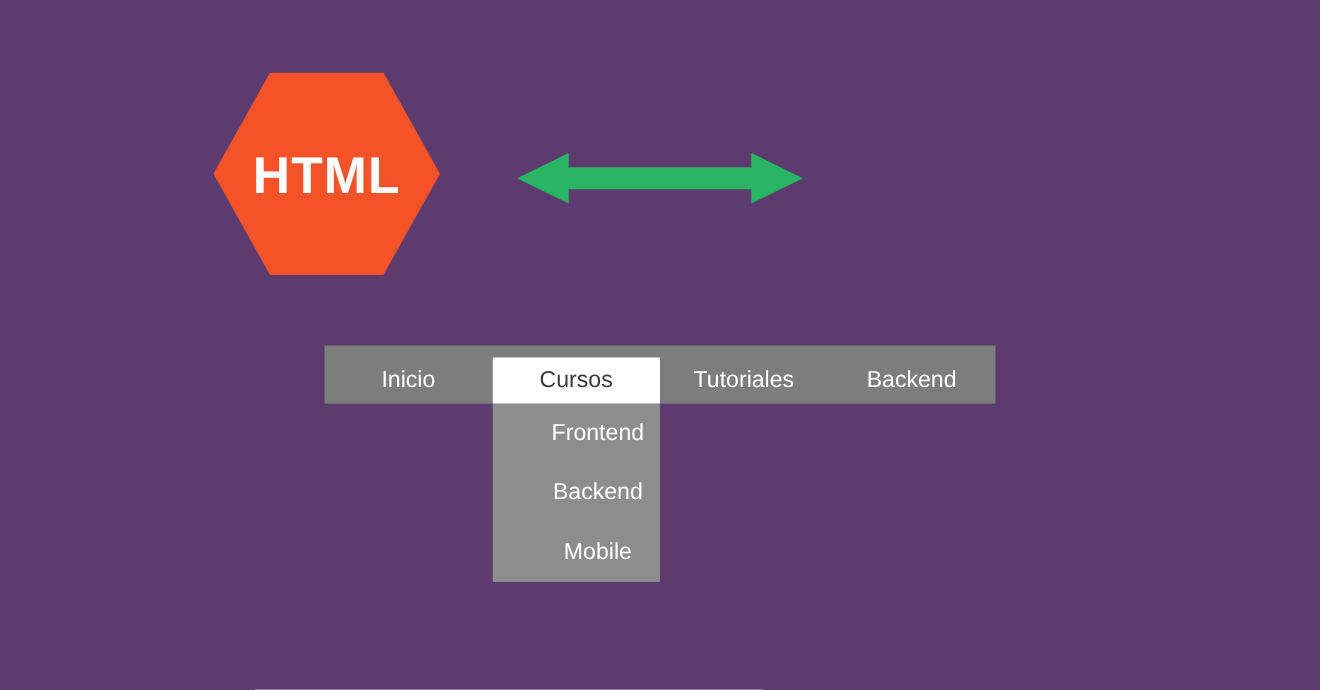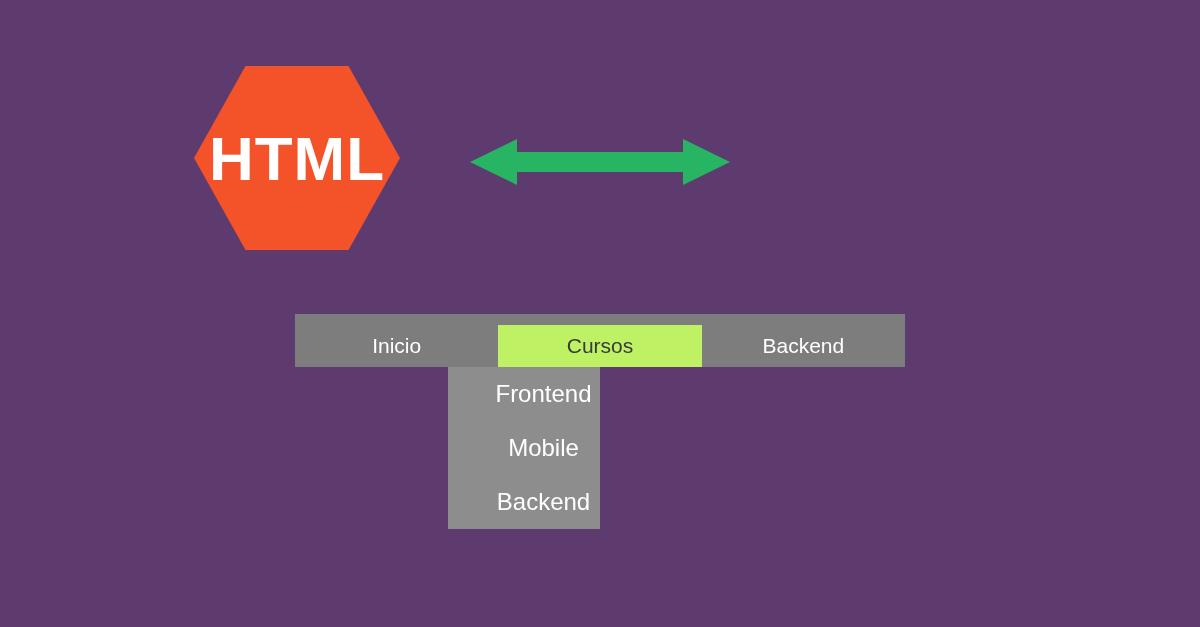--- a/index.html
+++ b/index.html
@@ -21,21 +21,21 @@
     width: 206px;
     height: 184px;
     clip-path: polygon(25% 0%, 75% 0%, 100% 50%, 75% 100%, 25% 100%, 0% 50%);
     display: flex;
     align-items: center;
     justify-content: center;
   }
   .hex span {
     color: #ffffff;
     font-weight: bold;
-    font-size: 62px;
+    font-size: 47px;
     letter-spacing: 1px;
   }
   .hex-html { left: 194px; top: 66px; }
   .hex-css  { left: 799px; top: 66px; }
 
   
   .arrow-wrap {
     position: absolute;
     left: 470px;
     top: 134px;
@@ -58,39 +58,39 @@
     display: flex;
     align-items: center;
     justify-content: center;
     color: #ffffff;
     font-size: 21px;
     cursor: pointer;
     user-select: none;
     margin-top: 11px;
   }
   .menu-item.active {
-    background: #bef264;
+    background: #ffffff;
     color: #3a3a3a;
   }
 
   
   .dropdown {
     position: absolute;
     left: 448px;
     top: 367px;
     width: 152px;
     background: #8d8d8d;
   }
   .dropdown-item {
     height: 54px;
     display: flex;
     align-items: center;
     justify-content: center;
     color: #ffffff;
-    font-size: 24px;
+    font-size: 21px;
     cursor: pointer;
     user-select: none;
     margin-left: 39px;
   }
 </style>
 </head>
 <body>
 
 <div class="canvas">
 
@@ -101,22 +101,23 @@
   <div class="arrow-wrap">
     <svg width="260" height="56" viewBox="0 0 260 56" aria-hidden="true">
       <polygon points="0,28 47,5 47,18 213,18 213,5 260,28 213,51 213,38 47,38 47,51" fill="#27b564"></polygon>
     </svg>
   </div>
 
 
   <nav class="menu">
     <div class="menu-item">Inicio</div>
     <div class="menu-item active">Cursos</div>
+    <div class="menu-item">Tutoriales</div>
     <div class="menu-item">Backend</div>
   </nav>
 
   <div class="dropdown">
     <div class="dropdown-item">Frontend</div>
+    <div class="dropdown-item">Backend</div>
     <div class="dropdown-item">Mobile</div>
-    <div class="dropdown-item">Backend</div>
   </div>
 
 </div>
 
 </body></html>

